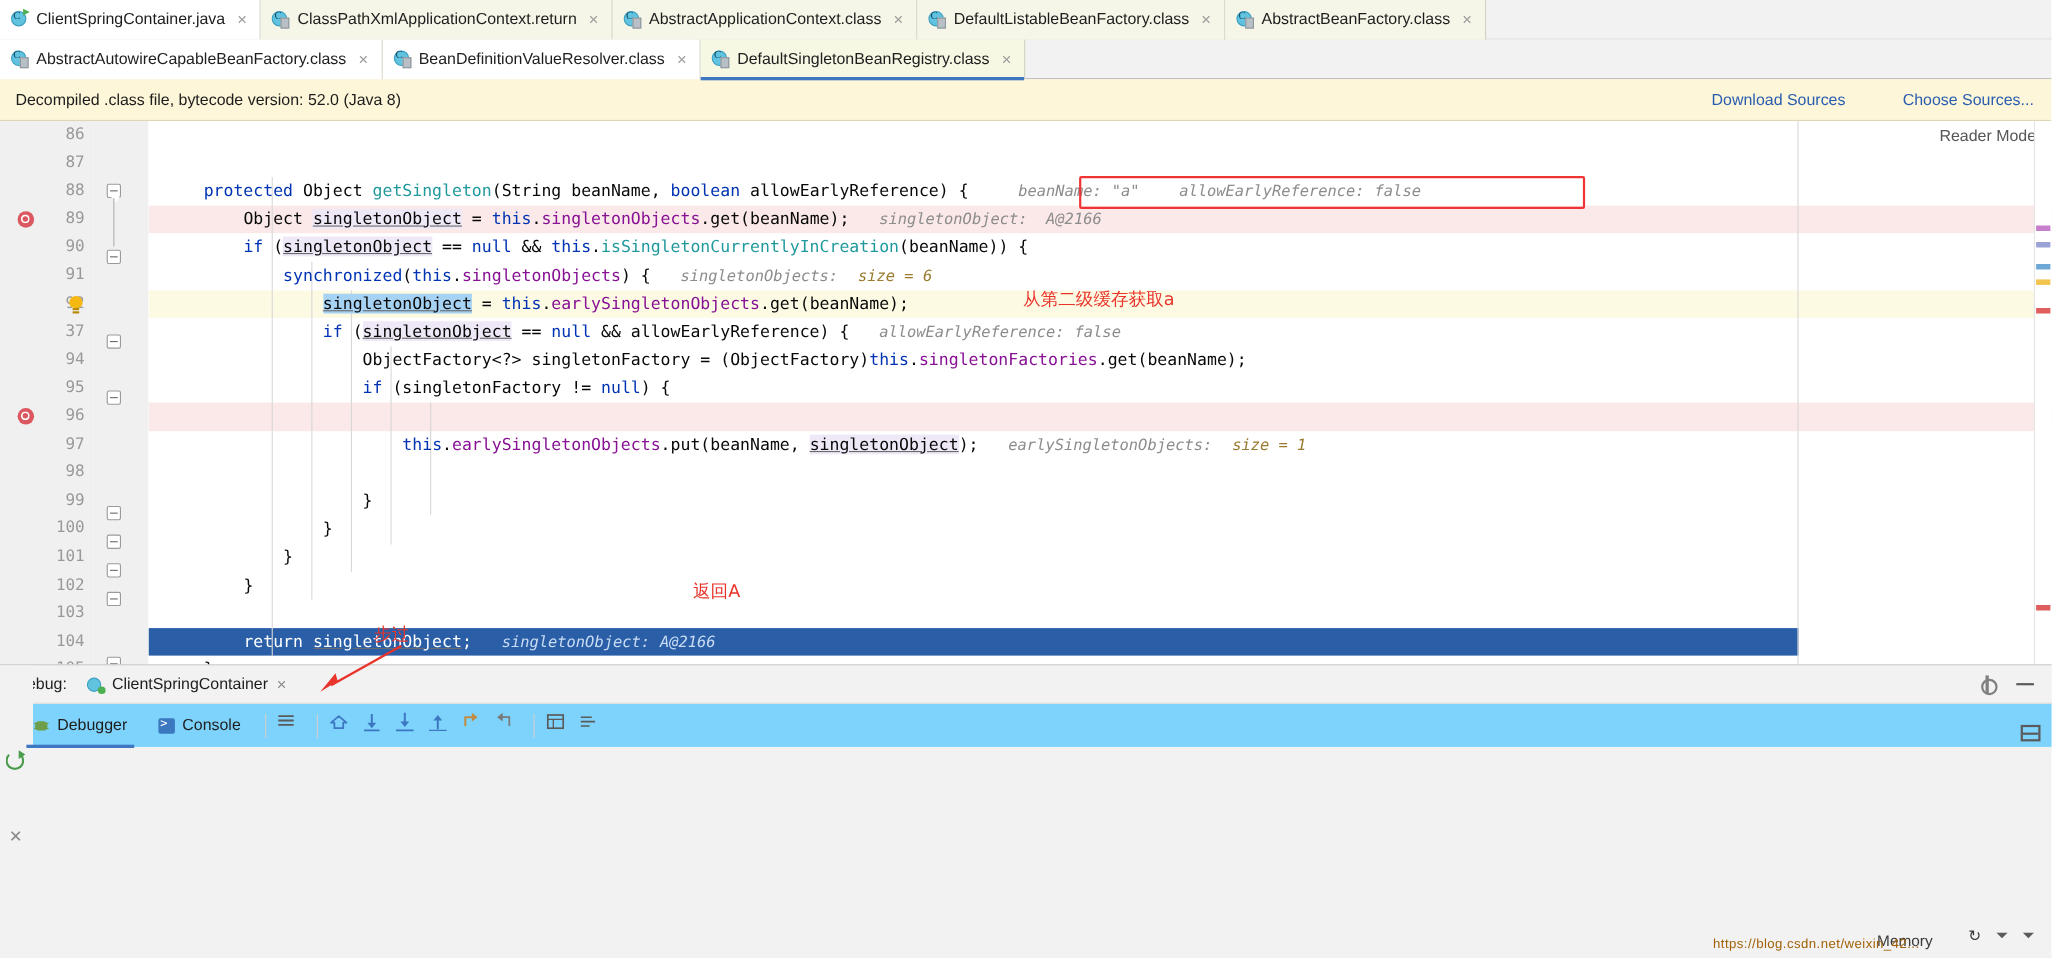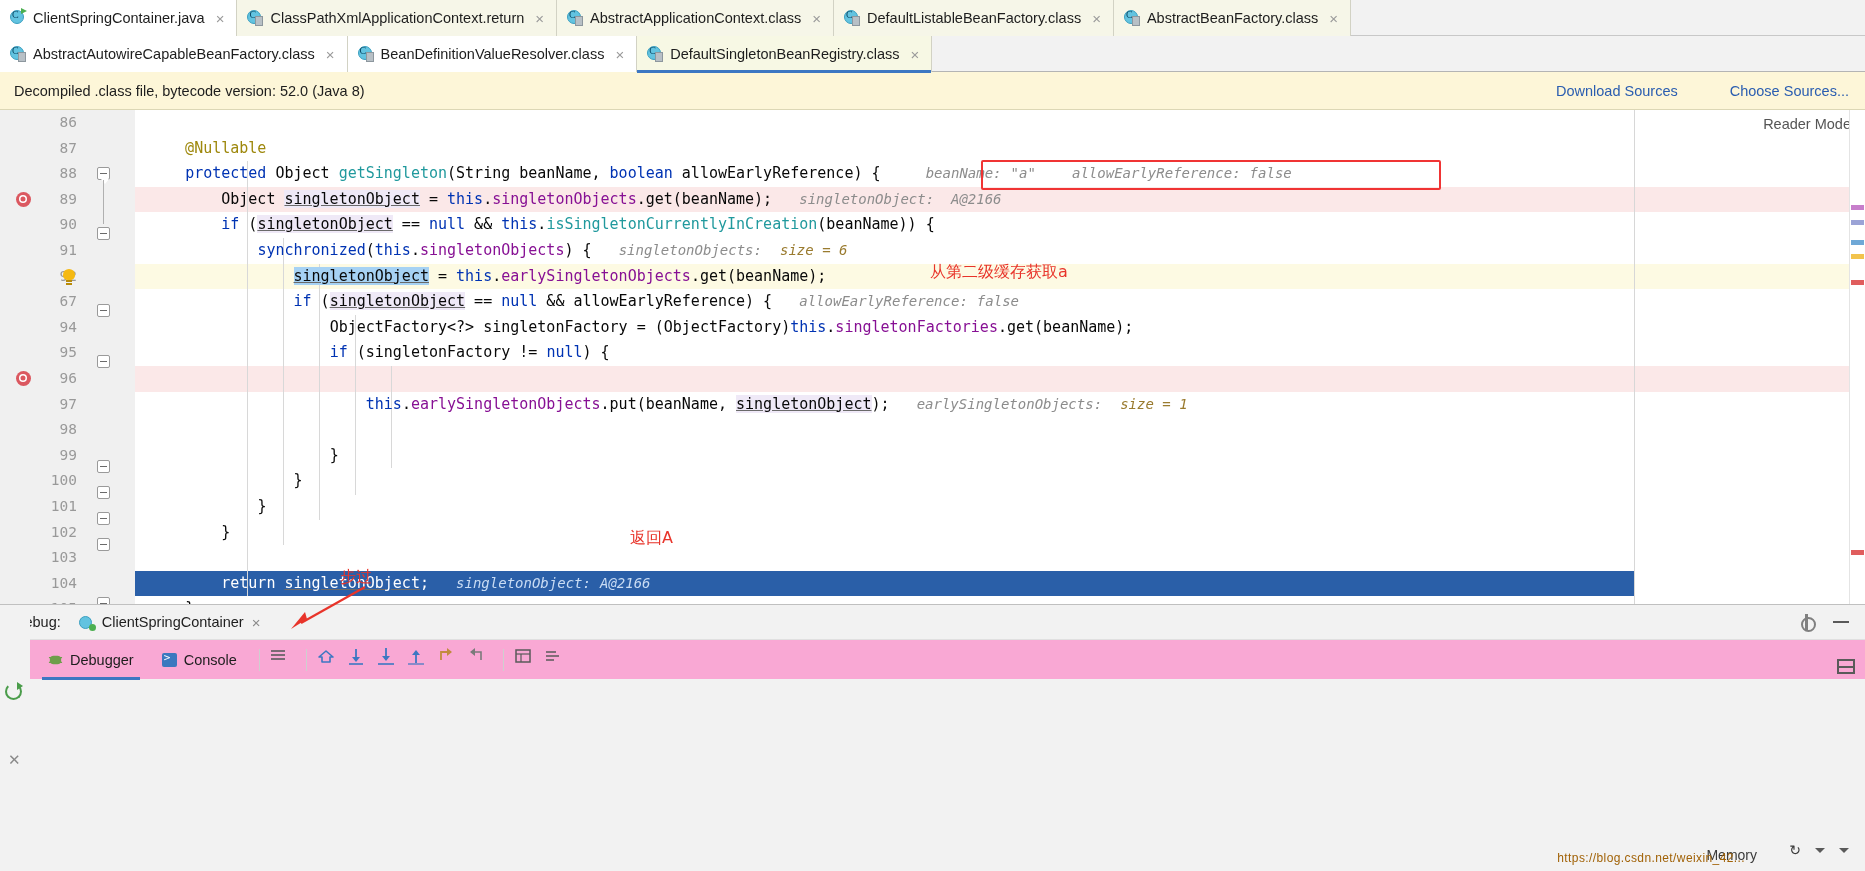--- a/index.html
+++ b/index.html
@@ -351,23 +351,23 @@
     box-shadow: -7px 7px 0 -7px #5a5a5a;
   }
   .minus {
     width: 16px; height: 2px; background: #5a5a5a; margin-right: 16px;
   }
 
   .dbg-toolbar {
     display: flex;
     align-items: center;
     height: 40px;
-    padding-left: 34px;
+    padding-left: 16px;
     gap: 0px;
-    background: #f9a8d4;
+    background: #7dd3fc;
     border-top: 1px solid #e0e0e0;
   }
   .dtab {
     display: flex; align-items: center; gap: 7px;
     padding: 0 14px;
     height: 40px;
     font-size: 14.5px; color: #1d1d1d;
     position: relative;
   }
   .dtab.active::after {
@@ -583,21 +583,21 @@
 <div class="editor">
 
   <div class="gutter">
     <div class="lnum" style="top:0px">86</div>
     <div class="lnum" style="top:25.6px">87</div>
     <div class="lnum" style="top:51.2px">88</div>
     <div class="lnum" style="top:76.8px">89</div>
     <div class="lnum" style="top:102.4px">90</div>
     <div class="lnum" style="top:128px">91</div>
     <div class="lnum" style="top:153.6px">92</div>
-    <div class="lnum" style="top:179.2px">67</div>
+    <div class="lnum" style="top:179.2px">37</div>
     <div class="lnum" style="top:204.8px">94</div>
     <div class="lnum" style="top:230.4px">95</div>
     <div class="lnum" style="top:256px">96</div>
     <div class="lnum" style="top:281.6px">97</div>
     <div class="lnum" style="top:307.2px">98</div>
     <div class="lnum" style="top:332.8px">99</div>
     <div class="lnum" style="top:358.4px">100</div>
     <div class="lnum" style="top:384px">101</div>
     <div class="lnum" style="top:409.6px">102</div>
     <div class="lnum" style="top:435.2px">103</div>
@@ -636,21 +636,20 @@
     <div class="lbg execline" style="top:460.8px;right:230px"></div>
 
     <div class="iguide" style="left:112px; top:51.2px;  height:435px"></div>
     <div class="iguide" style="left:148px; top:128px;   height:307px"></div>
     <div class="iguide" style="left:184px; top:153.6px; height:256px"></div>
     <div class="iguide" style="left:220px; top:204.8px; height:180px"></div>
     <div class="iguide" style="left:256px; top:256px;   height:102px"></div>
 
     <div class="codeline" style="top:0px"><span class="txt"></span></div>
 
-    <div class="codeline" style="top:25.6px"><span class="txt"><span class="anno">    @Nullable</span></span></div>
 
     <div class="codeline" style="top:51.2px"><span class="txt">    <span class="kw">protected</span> <span class="plain">Object</span> <span class="typ">getSingleton</span><span class="plain">(String beanName, </span><span class="kw">boolean</span><span class="plain"> allowEarlyReference) {</span>     <span class="hint">beanName:</span> <span class="hint">"a"</span>    <span class="hint">allowEarlyReference:</span> <span class="hint">false</span></span></div>
 
     <div class="codeline" style="top:76.8px"><span class="txt">        <span class="plain">Object </span><span class="idsoft ulid">singletonObject</span><span class="plain"> = </span><span class="kw">this</span><span class="plain">.</span><span class="fld">singletonObjects</span><span class="plain">.get(beanName);</span>   <span class="hint">singletonObject:  A@2166</span></span></div>
 
     <div class="codeline" style="top:102.4px"><span class="txt">        <span class="kw">if</span><span class="plain"> (</span><span class="idsoft ulid">singletonObject</span><span class="plain"> == </span><span class="kw">null</span><span class="plain"> &amp;&amp; </span><span class="kw">this</span><span class="plain">.</span><span class="typ">isSingletonCurrentlyInCreation</span><span class="plain">(beanName)) {</span></span></div>
 
     <div class="codeline" style="top:128px"><span class="txt">            <span class="kw">synchronized</span><span class="plain">(</span><span class="kw">this</span><span class="plain">.</span><span class="fld">singletonObjects</span><span class="plain">) {</span>   <span class="hint">singletonObjects:</span>  <span class="hint-o">size = 6</span></span></div>
 
     <div class="codeline" style="top:153.6px"><span class="txt">                <span class="sel ulid">singletonObject</span><span class="plain"> = </span><span class="kw">this</span><span class="plain">.</span><span class="fld">earlySingletonObjects</span><span class="plain">.get(beanName);</span></span></div>

